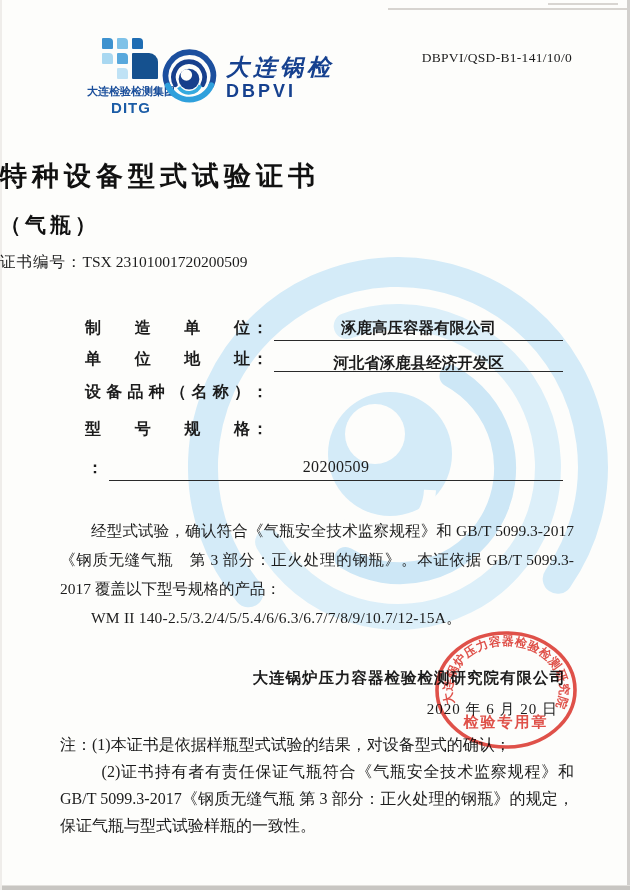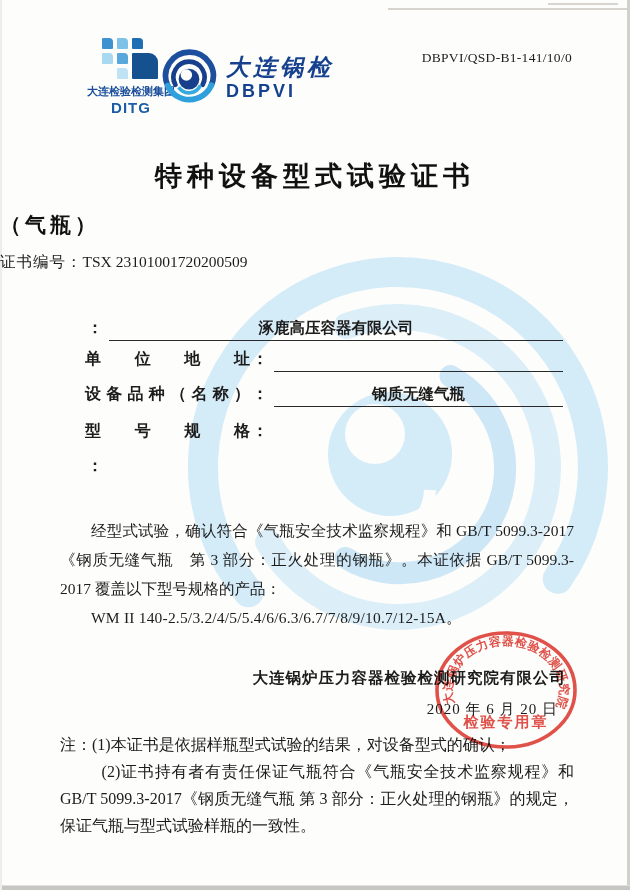--- a/index.html
+++ b/index.html
@@ -30,21 +30,21 @@
   .tbig{left:30px;top:15px;width:26px;height:26px;background:#15518f;border-radius:1px 9px 1px 1px;}
   .ditg-cn{font-family:"Liberation Sans","DejaVu Sans",sans-serif;font-weight:bold;font-size:11px;color:#1b4f9b;margin-top:4px;white-space:nowrap;}
   .ditg-en{font-family:"Liberation Sans","DejaVu Sans",sans-serif;font-weight:bold;font-size:15px;color:#1b5ca6;letter-spacing:1px;}
   .dbpvi{position:absolute;left:160px;top:48px;display:flex;align-items:center;z-index:2;}
   .dbpvi-emblem{width:58px;height:58px;}
   .dbpvi-texts{margin-left:8px;}
   .dbpvi-cn{font-weight:bold;font-size:23px;color:#16418f;letter-spacing:4px;font-style:italic;white-space:nowrap;}
   .dbpvi-en{font-family:"Liberation Sans","DejaVu Sans",sans-serif;font-weight:bold;font-size:18px;color:#16418f;letter-spacing:3px;margin-top:-2px;}
   .doc-number{position:absolute;top:50px;right:58px;font-size:13.5px;letter-spacing:.3px;z-index:2;}
   
-  .title{position:absolute;top:158px;left:0;right:0;text-align:center;
+  .title{position:absolute;top:158px;left:0;right:0;
     font-family:"Liberation Sans","DejaVu Sans",sans-serif;
     font-weight:bold;font-size:27px;letter-spacing:5px;color:#111;z-index:2;}
   .subtitle{position:absolute;top:211px;left:0;right:0;text-align:left;
     font-family:"Liberation Sans","DejaVu Sans",sans-serif;
     font-weight:bold;font-size:21px;letter-spacing:4px;color:#111;z-index:2;}
   .certno{position:absolute;top:252px;left:0;right:0;font-size:15.5px;z-index:2;}
   .certno .lab{letter-spacing:1px;}
   
   .fields{position:absolute;top:316px;left:85px;right:67px;z-index:2;}
   .f-row{display:flex;align-items:flex-end;}
@@ -118,44 +118,46 @@
   <div class="doc-number">DBPVI/QSD-B1-141/10/0</div>
 
   <div class="title">特种设备型式试验证书</div>
   <div class="subtitle">（气瓶）</div>
   <div class="certno">
     <span class="lab">证书编号：</span><span>TSX 23101001720200509</span>
   </div>
 
   <div class="fields">
     <div class="f-row mb1">
+      <span class="f-label">制 造 单 位</span>
       <span class="f-colon">：</span>
       <div class="f-val">
         <div class="f-line-cn">涿鹿高压容器有限公司</div>
       </div>
     </div>
     <div class="f-row mb2">
       <span class="f-label">单 位 地 址</span>
       <span class="f-colon">：</span>
       <div class="f-val">
+        <div class="f-line-cn tight">河北省涿鹿县经济开发区</div>
       </div>
     </div>
     <div class="f-row mb3">
       <span class="f-label">设备品种（名称）</span>
       <span class="f-colon">：</span>
-      <div class="f-val">
-        <div class="f-line-cn">钢质无缝气瓶</div>
-      </div>
     </div>
     <div class="f-row mb4">
       <span class="f-label">型 号 规 格</span>
       <span class="f-colon">：</span>
     </div>
     <div class="f-row">
       <span class="f-colon">：</span>
+      <div class="f-val">
+        <div class="f-line-lat">20200509</div>
+      </div>
     </div>
   </div>
 
   <div class="statement">
     <p class="p1">经型式试验，确认符合《气瓶安全技术监察规程》和 GB/T 5099.3-2017《钢质无缝气瓶　第 3 部分：正火处理的钢瓶》。本证依据 GB/T 5099.3-2017 覆盖以下型号规格的产品：</p>
     <p class="p2">WM II 140-2.5/3.2/4/5/5.4/6/6.3/6.7/7/8/9/10.7/12-15A。</p>
   </div>
 
   <div class="issuer">大连锅炉压力容器检验检测研究院有限公司</div>
   <div class="issue-date">2020 年 6 月 20 日</div>

